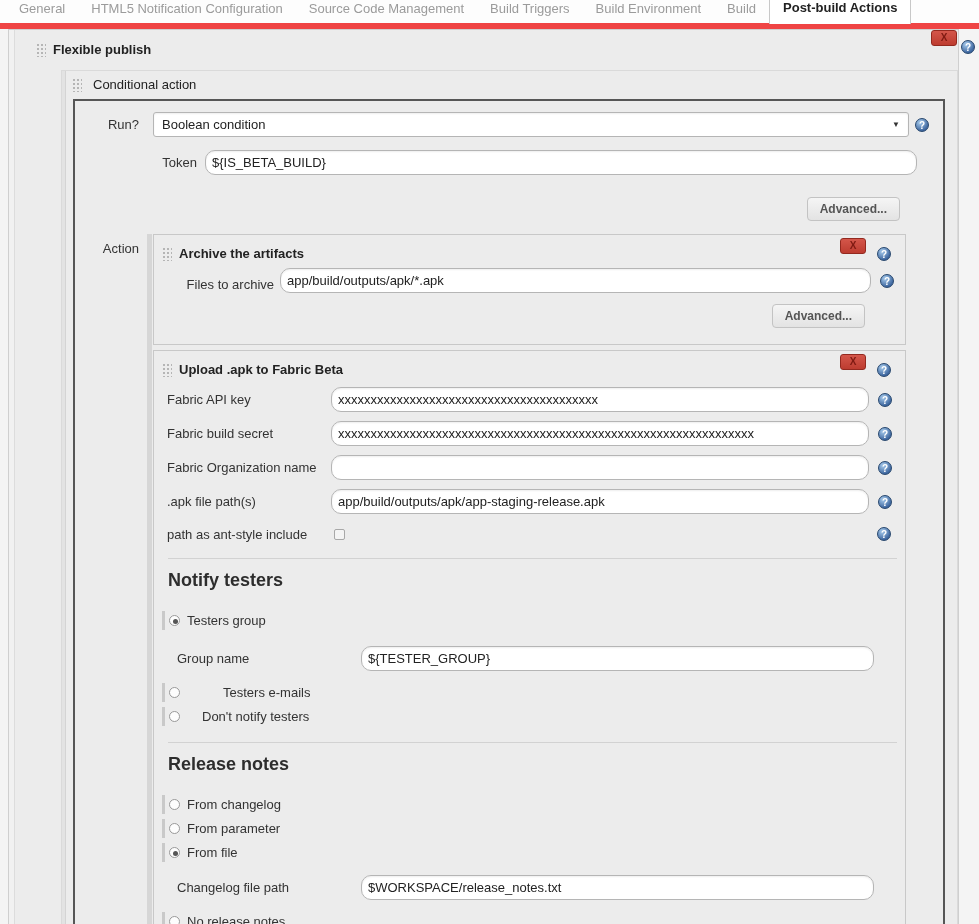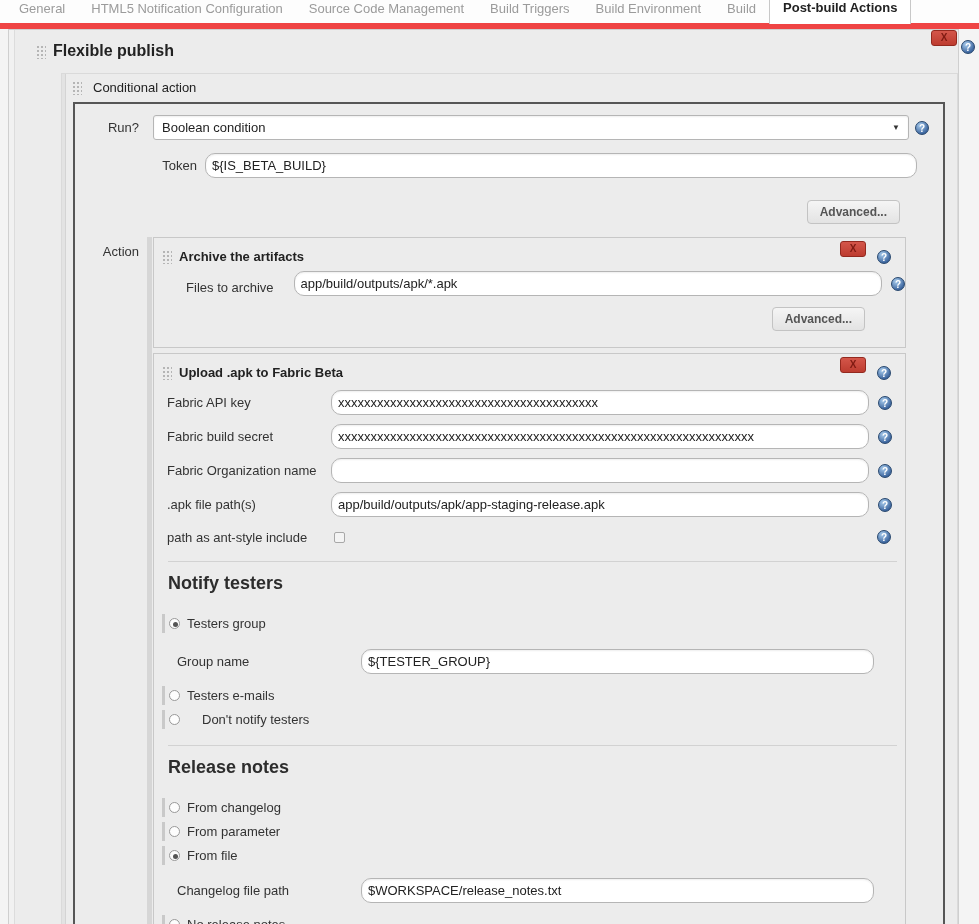--- a/index.html
+++ b/index.html
@@ -8,21 +8,21 @@
 
   
   .tabbar { height:29px; background:#fdfdfd; border-bottom:6px solid #ef4444; display:flex; align-items:flex-end; padding-left:6px; }
   .tab { padding:6px 13px 7px 13px; color:#9b9b9b; font-size:13px; white-space:nowrap; cursor:pointer; }
   .tab.active { background:#fff; border:1px solid #c8c8c8; border-bottom:none; border-radius:5px 5px 0 0; font-weight:bold; color:#222; margin-bottom:-1px; padding-bottom:9px; }
 
   
   .fp { position:absolute; left:8px; top:29px; width:951px; height:900px; background:#ececec; border:1px solid #cfcfcf; }
   .fp-strip { position:absolute; left:0; top:0; bottom:0; width:6px; background:#f1f1f1; border-right:1px solid #dcdcdc; }
   .fp-header { padding:12px 0 0 26px; display:flex; align-items:center; }
-  .fp-title { font-weight:bold; font-size:16px; color:#222; margin-left:7px; }
+  .fp-title { font-weight:bold; font-size:13px; color:#222; margin-left:7px; }
 
   .handle { width:11px; height:15px; display:inline-block; flex:none;
             background-image: radial-gradient(circle, #b5b5b5 1px, rgba(0,0,0,0) 1.3px);
             background-size:4px 4px; background-position:1px 1px; cursor:move; }
 
   .delbtn { width:26px; height:16px; background:linear-gradient(#d4564a,#bd3c30); border:1px solid #93291f; border-radius:3px;
             color:#7e1a12; font-weight:bold; font-size:10px; line-height:14px; text-align:center; cursor:pointer; }
   .fp-del { position:absolute; right:1px; top:0; }
 
   .help { width:14px; height:14px; flex:none; border-radius:50%; display:inline-block; text-align:center;
@@ -65,21 +65,21 @@
 
   .abox { width:753px; background:#ececec; border:1px solid #c8c8c8; position:relative; padding:10px 0 16px 7px; }
   .abox + .abox { margin-top:5px; }
   .abox-header { display:flex; align-items:center; padding-top:1px; }
   .abox-title { font-weight:bold; color:#222; margin-left:7px; }
   .abox .delbtn { position:absolute; right:39px; top:3px; }
   .abox .help-hdr { position:absolute; right:14px; top:12px; }
 
   .files-row { margin-top:7px; padding-left:6px; }
   .files-row .lbl-r { width:107px; }
-  .files-row input { margin-left:20px; width:591px; }
+  .files-row input { margin-left:6px; width:591px; }
   .files-row .help { margin-left:9px; }
   .adv2-row { margin-top:11px; justify-content:flex-end; padding-right:40px; }
 
   .frow { margin-top:9px; padding-left:6px; }
   .frow .lbl-l { width:164px; color:#333; }
   .frow input { width:538px; }
   .frow .help { margin-left:9px; }
   .frow.first { margin-top:10px; }
 
   .ant-row { margin-top:12px; padding-left:6px; height:16px; }
@@ -216,21 +216,21 @@
             <div class="radio-row rr-first">
               <span class="radio sel"></span>
               <span class="rlbl">Testers group</span>
             </div>
 
             <div class="row irow">
               <span class="lbl-l">Group name</span>
               <input type="text" value="${TESTER_GROUP}" style="">
             </div>
 
-            <div class="radio-row" style="margin-top:12px;">
+            <div class="radio-row" style="margin-top:12px;gap:36px;">
               <span class="radio"></span>
               <span class="rlbl">Testers e-mails</span>
             </div>
 
             <div class="radio-row" style="margin-top:5px;gap:15px;">
               <span class="radio"></span>
               <span class="rlbl">Don't notify testers</span>
             </div>
 
             <div class="divider"></div>

